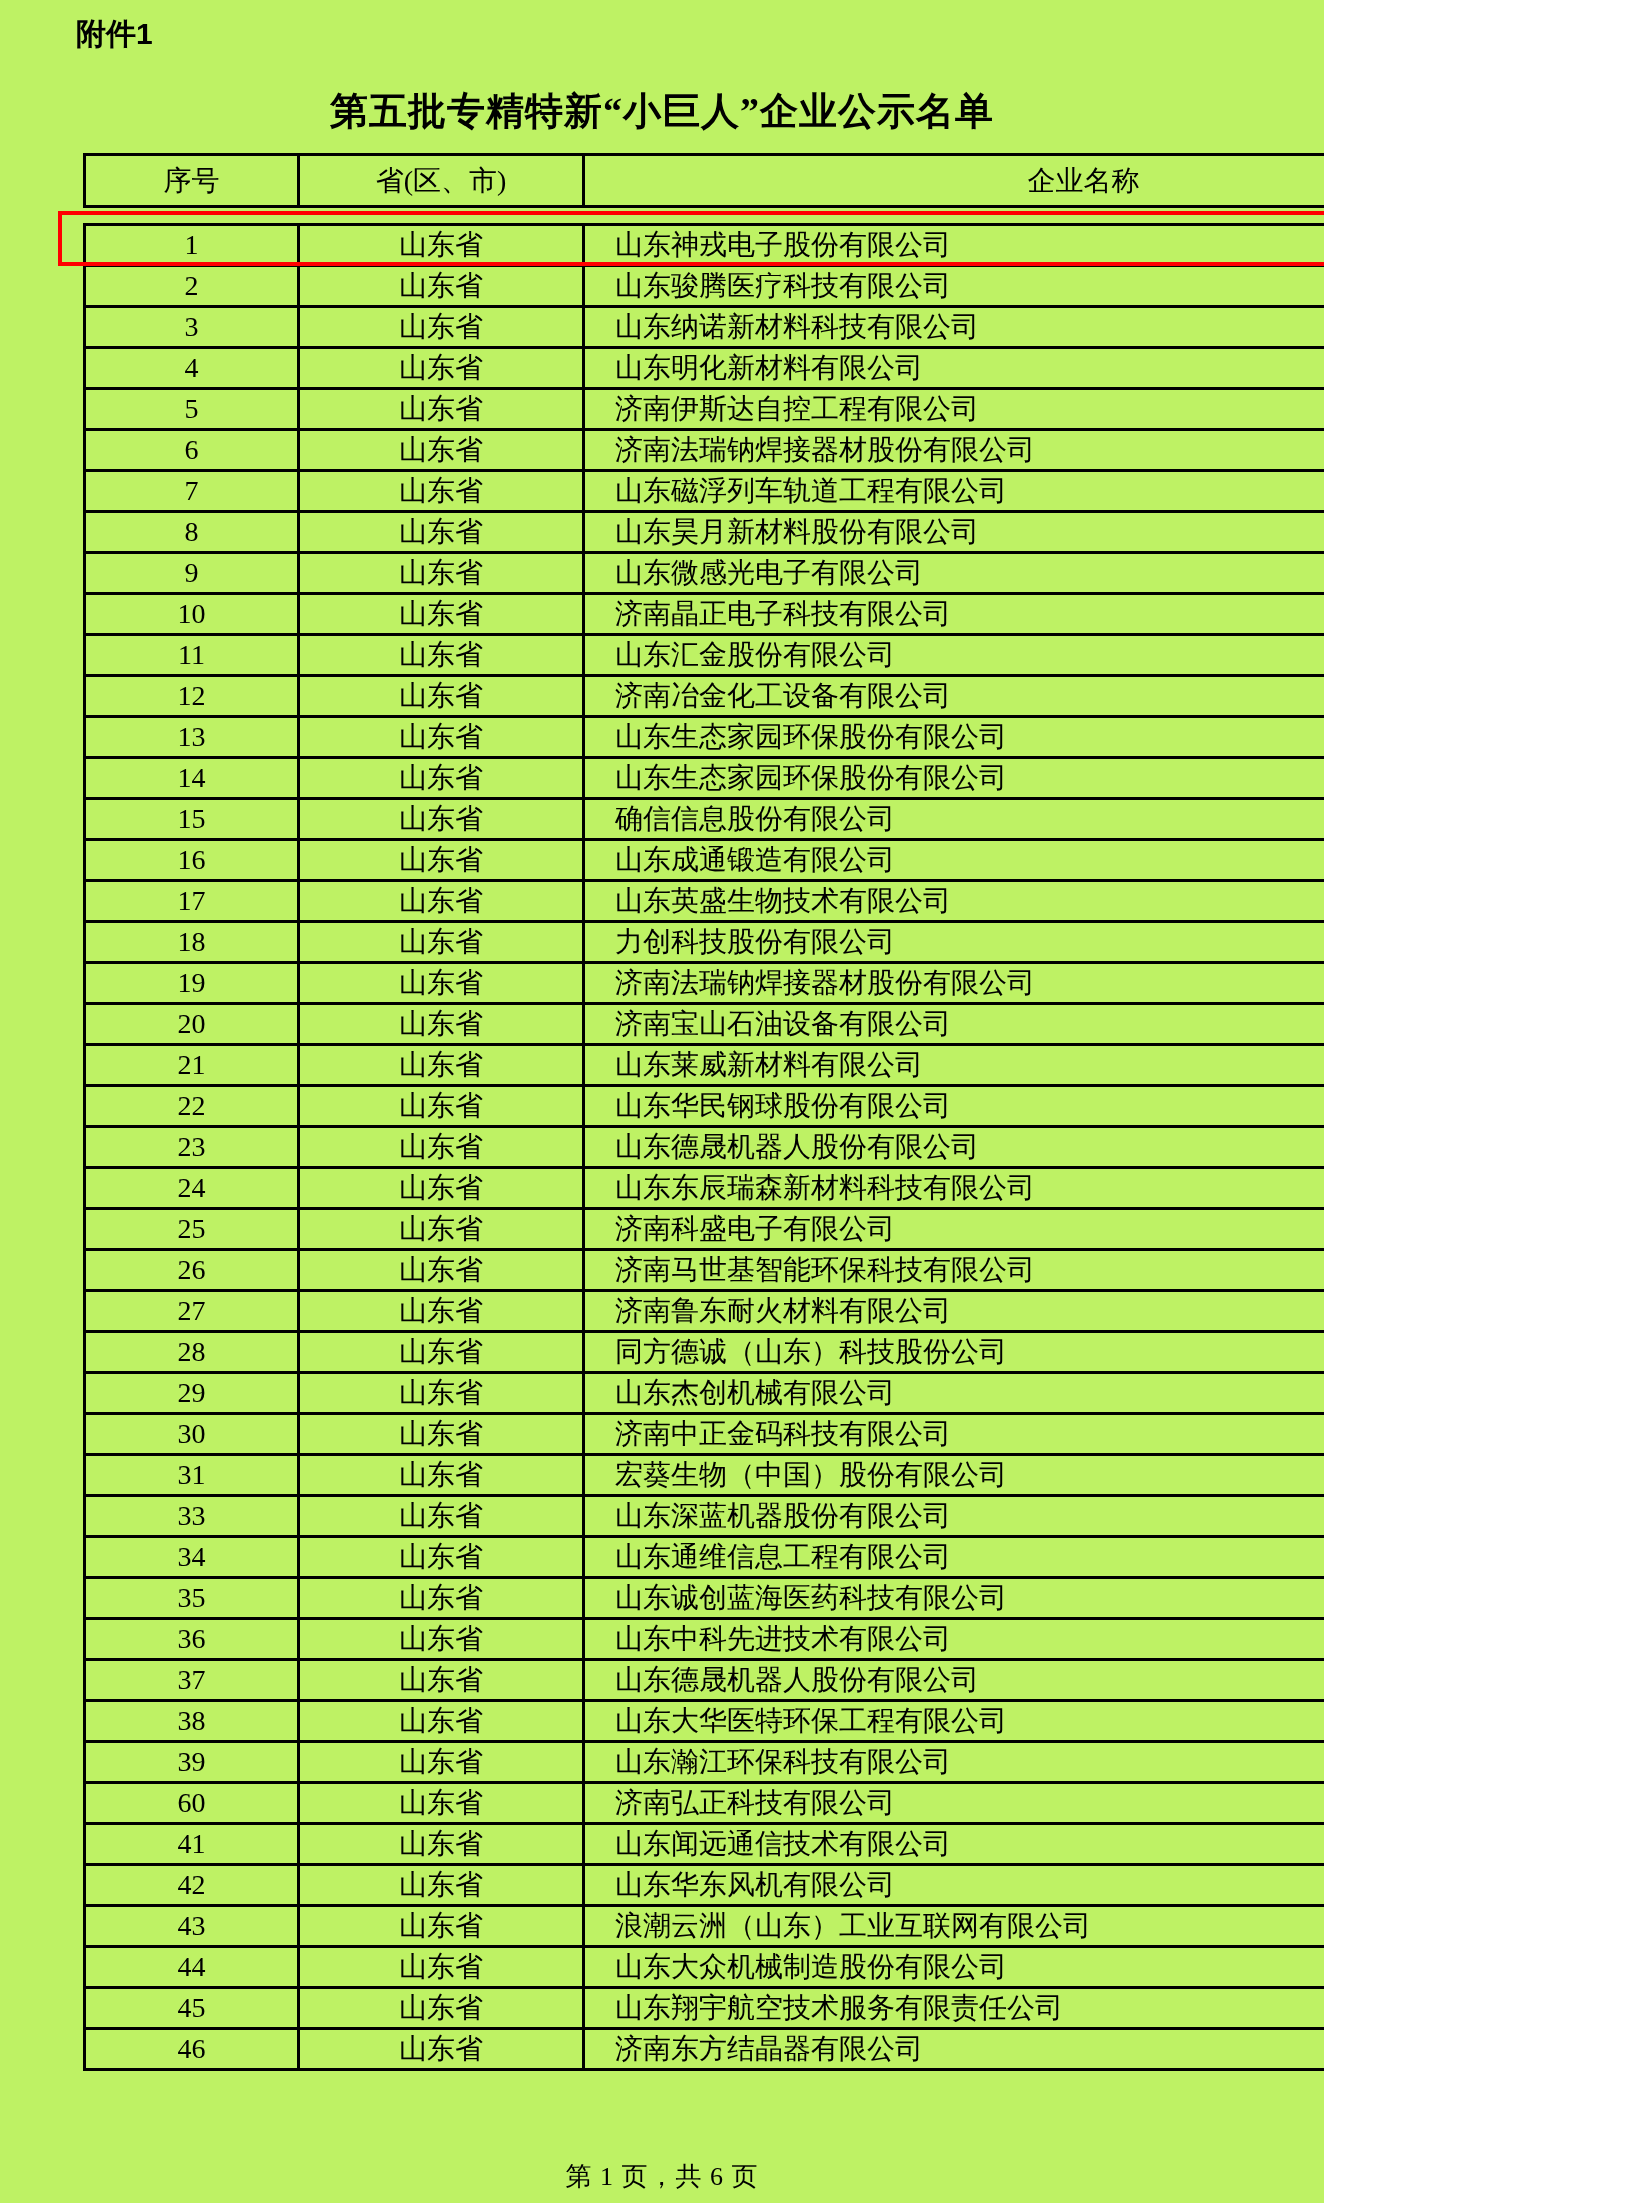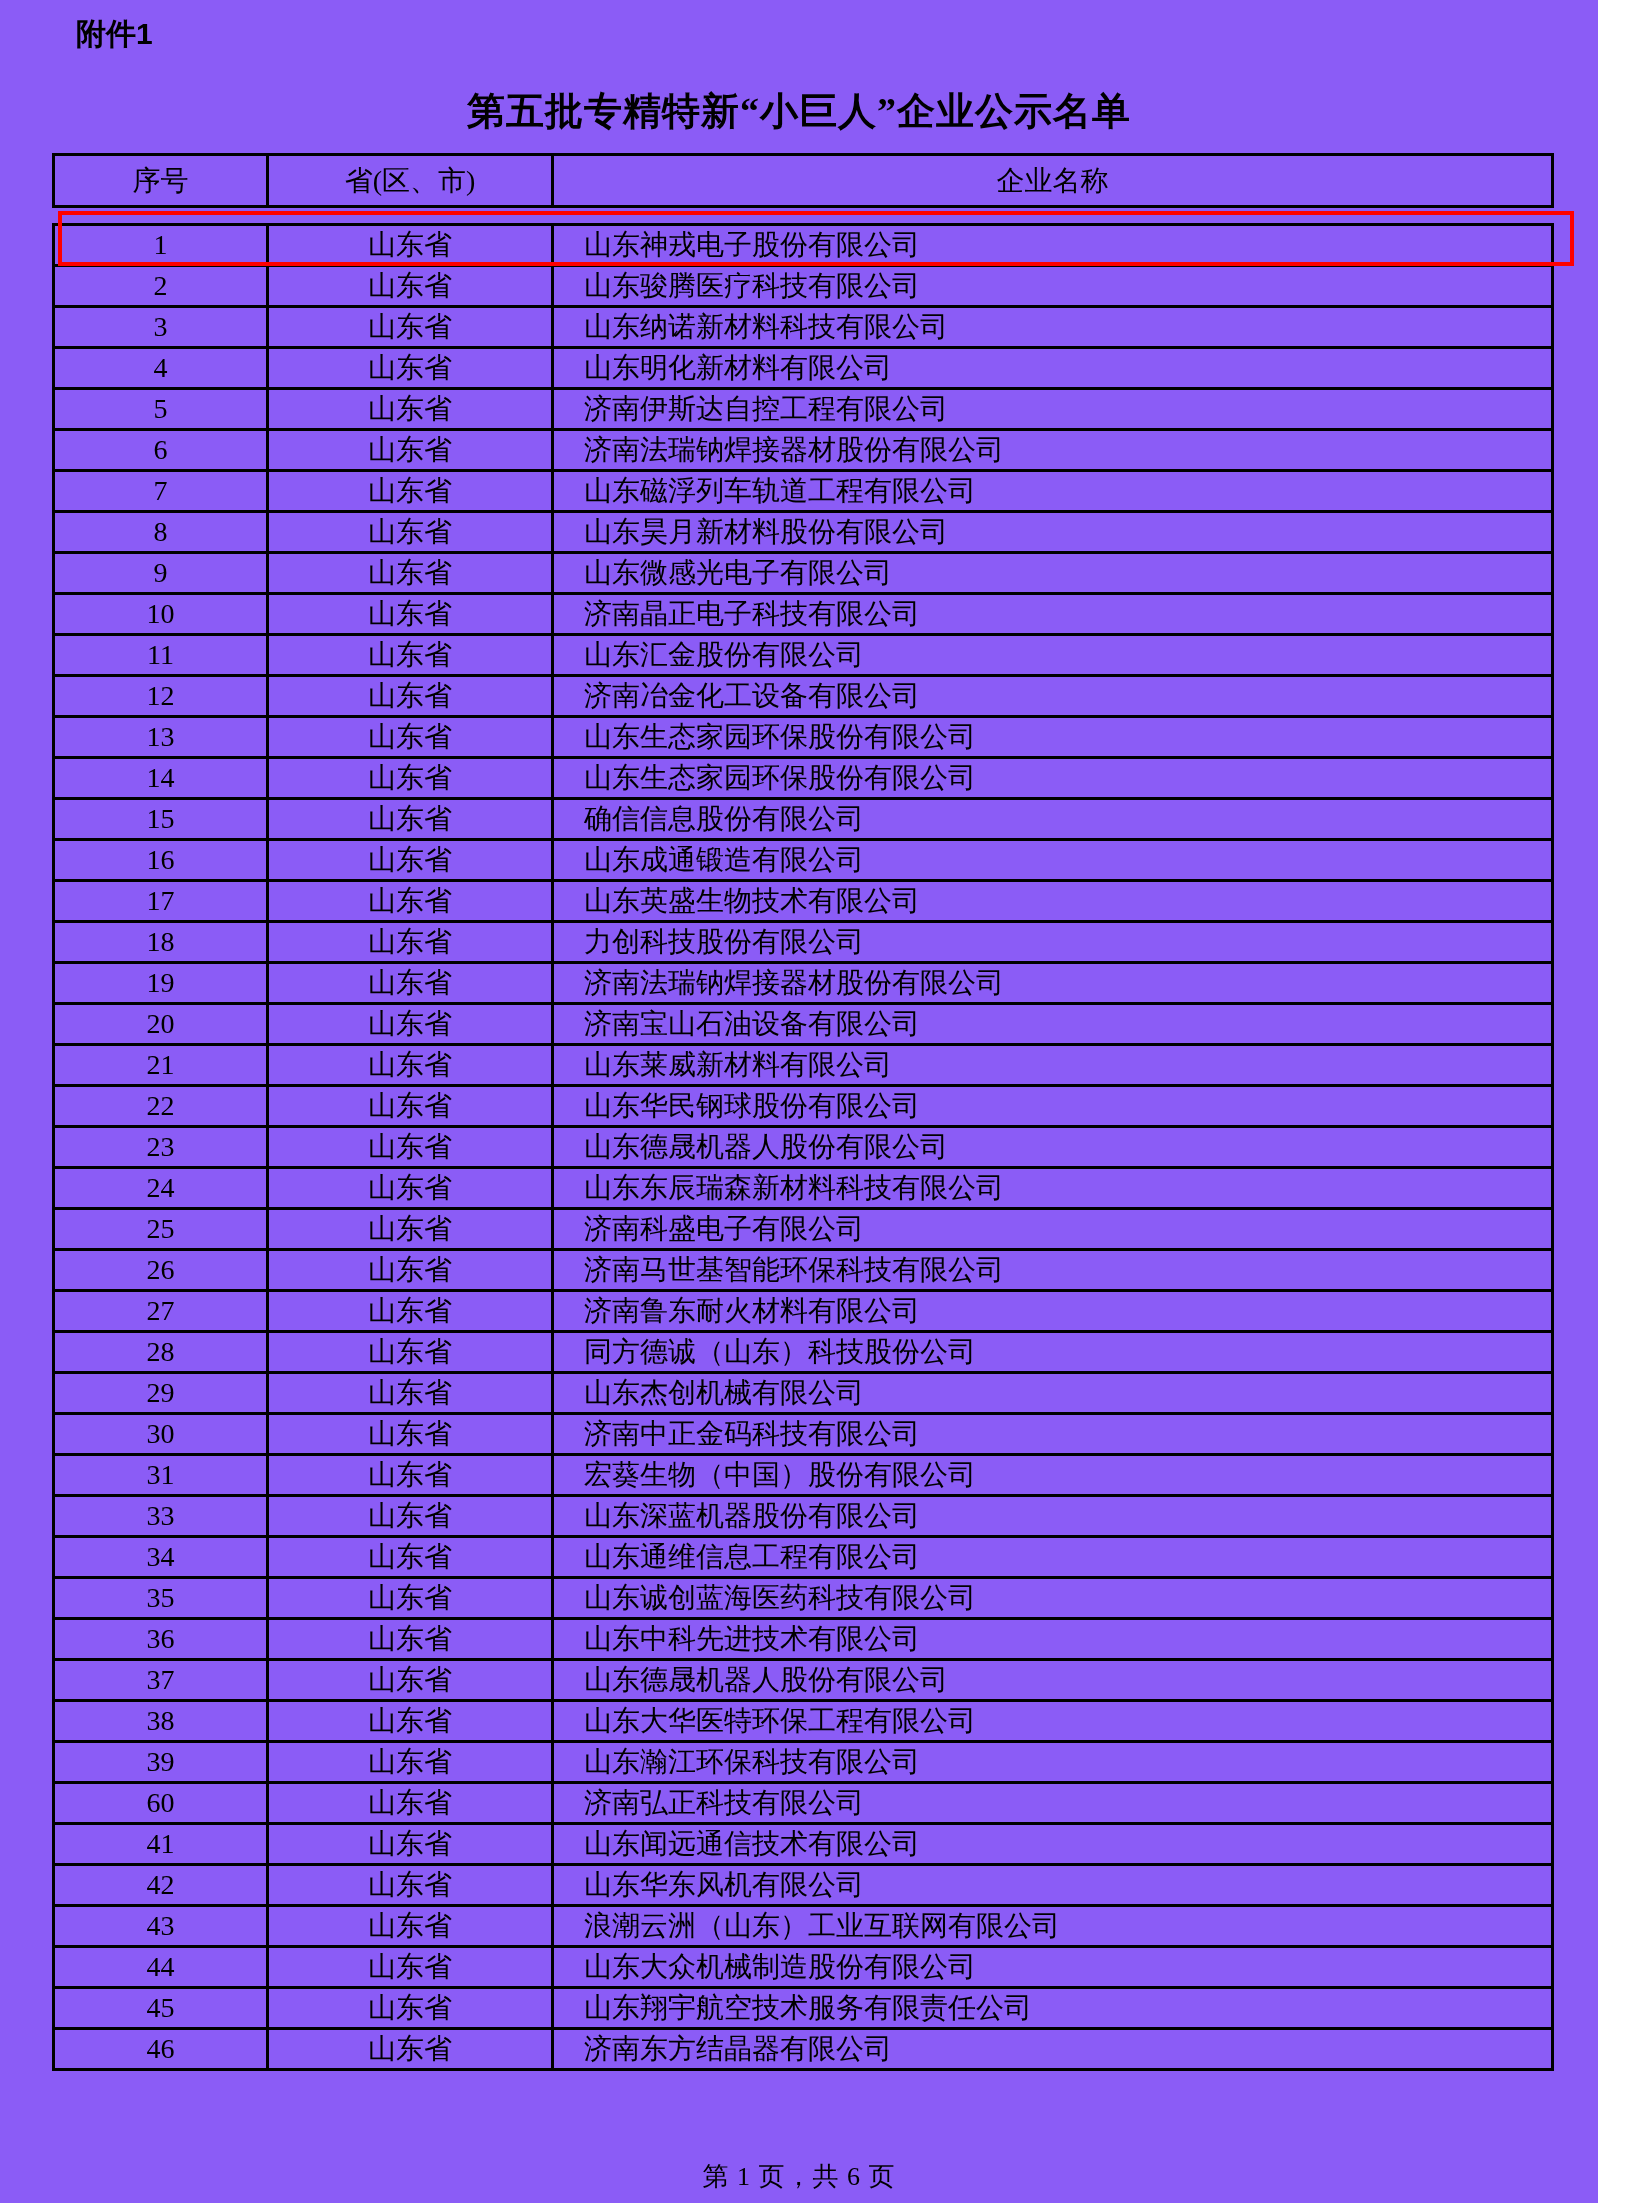--- a/index.html
+++ b/index.html
@@ -1,21 +1,21 @@
 <!DOCTYPE html>
 <html><head>
 <meta charset="utf-8">
 <style>
   * { box-sizing: border-box; margin: 0; padding: 0; }
   html, body { background: #ffffff; }
   #page {
     position: relative;
-    width: 1598px;
+    width: 1324px;
     height: 2204px;
-    background: #8b5cf6;
+    background: #bef264;
     color: #000000;
     font-family: "Liberation Serif", "DejaVu Serif", serif;
     overflow: hidden;
   }
   .attachment-label {
     position: absolute;
     left: 76px;
     top: 14px;
     font-size: 30px;
     font-weight: bold;
@@ -26,21 +26,21 @@
     left: 0;
     right: 0;
     top: 86px;
     text-align: center;
     font-size: 38px;
     font-weight: bold;
     letter-spacing: 1px;
   }
   table.grid {
     position: absolute;
-    left: 52px;
+    left: 83px;
     width: 1498px;
     border-collapse: collapse;
     table-layout: fixed;
   }
   table.grid td, table.grid th {
     border: 3px solid #000000;
     font-size: 28px;
     font-weight: normal;
     text-align: center;
     vertical-align: middle;

